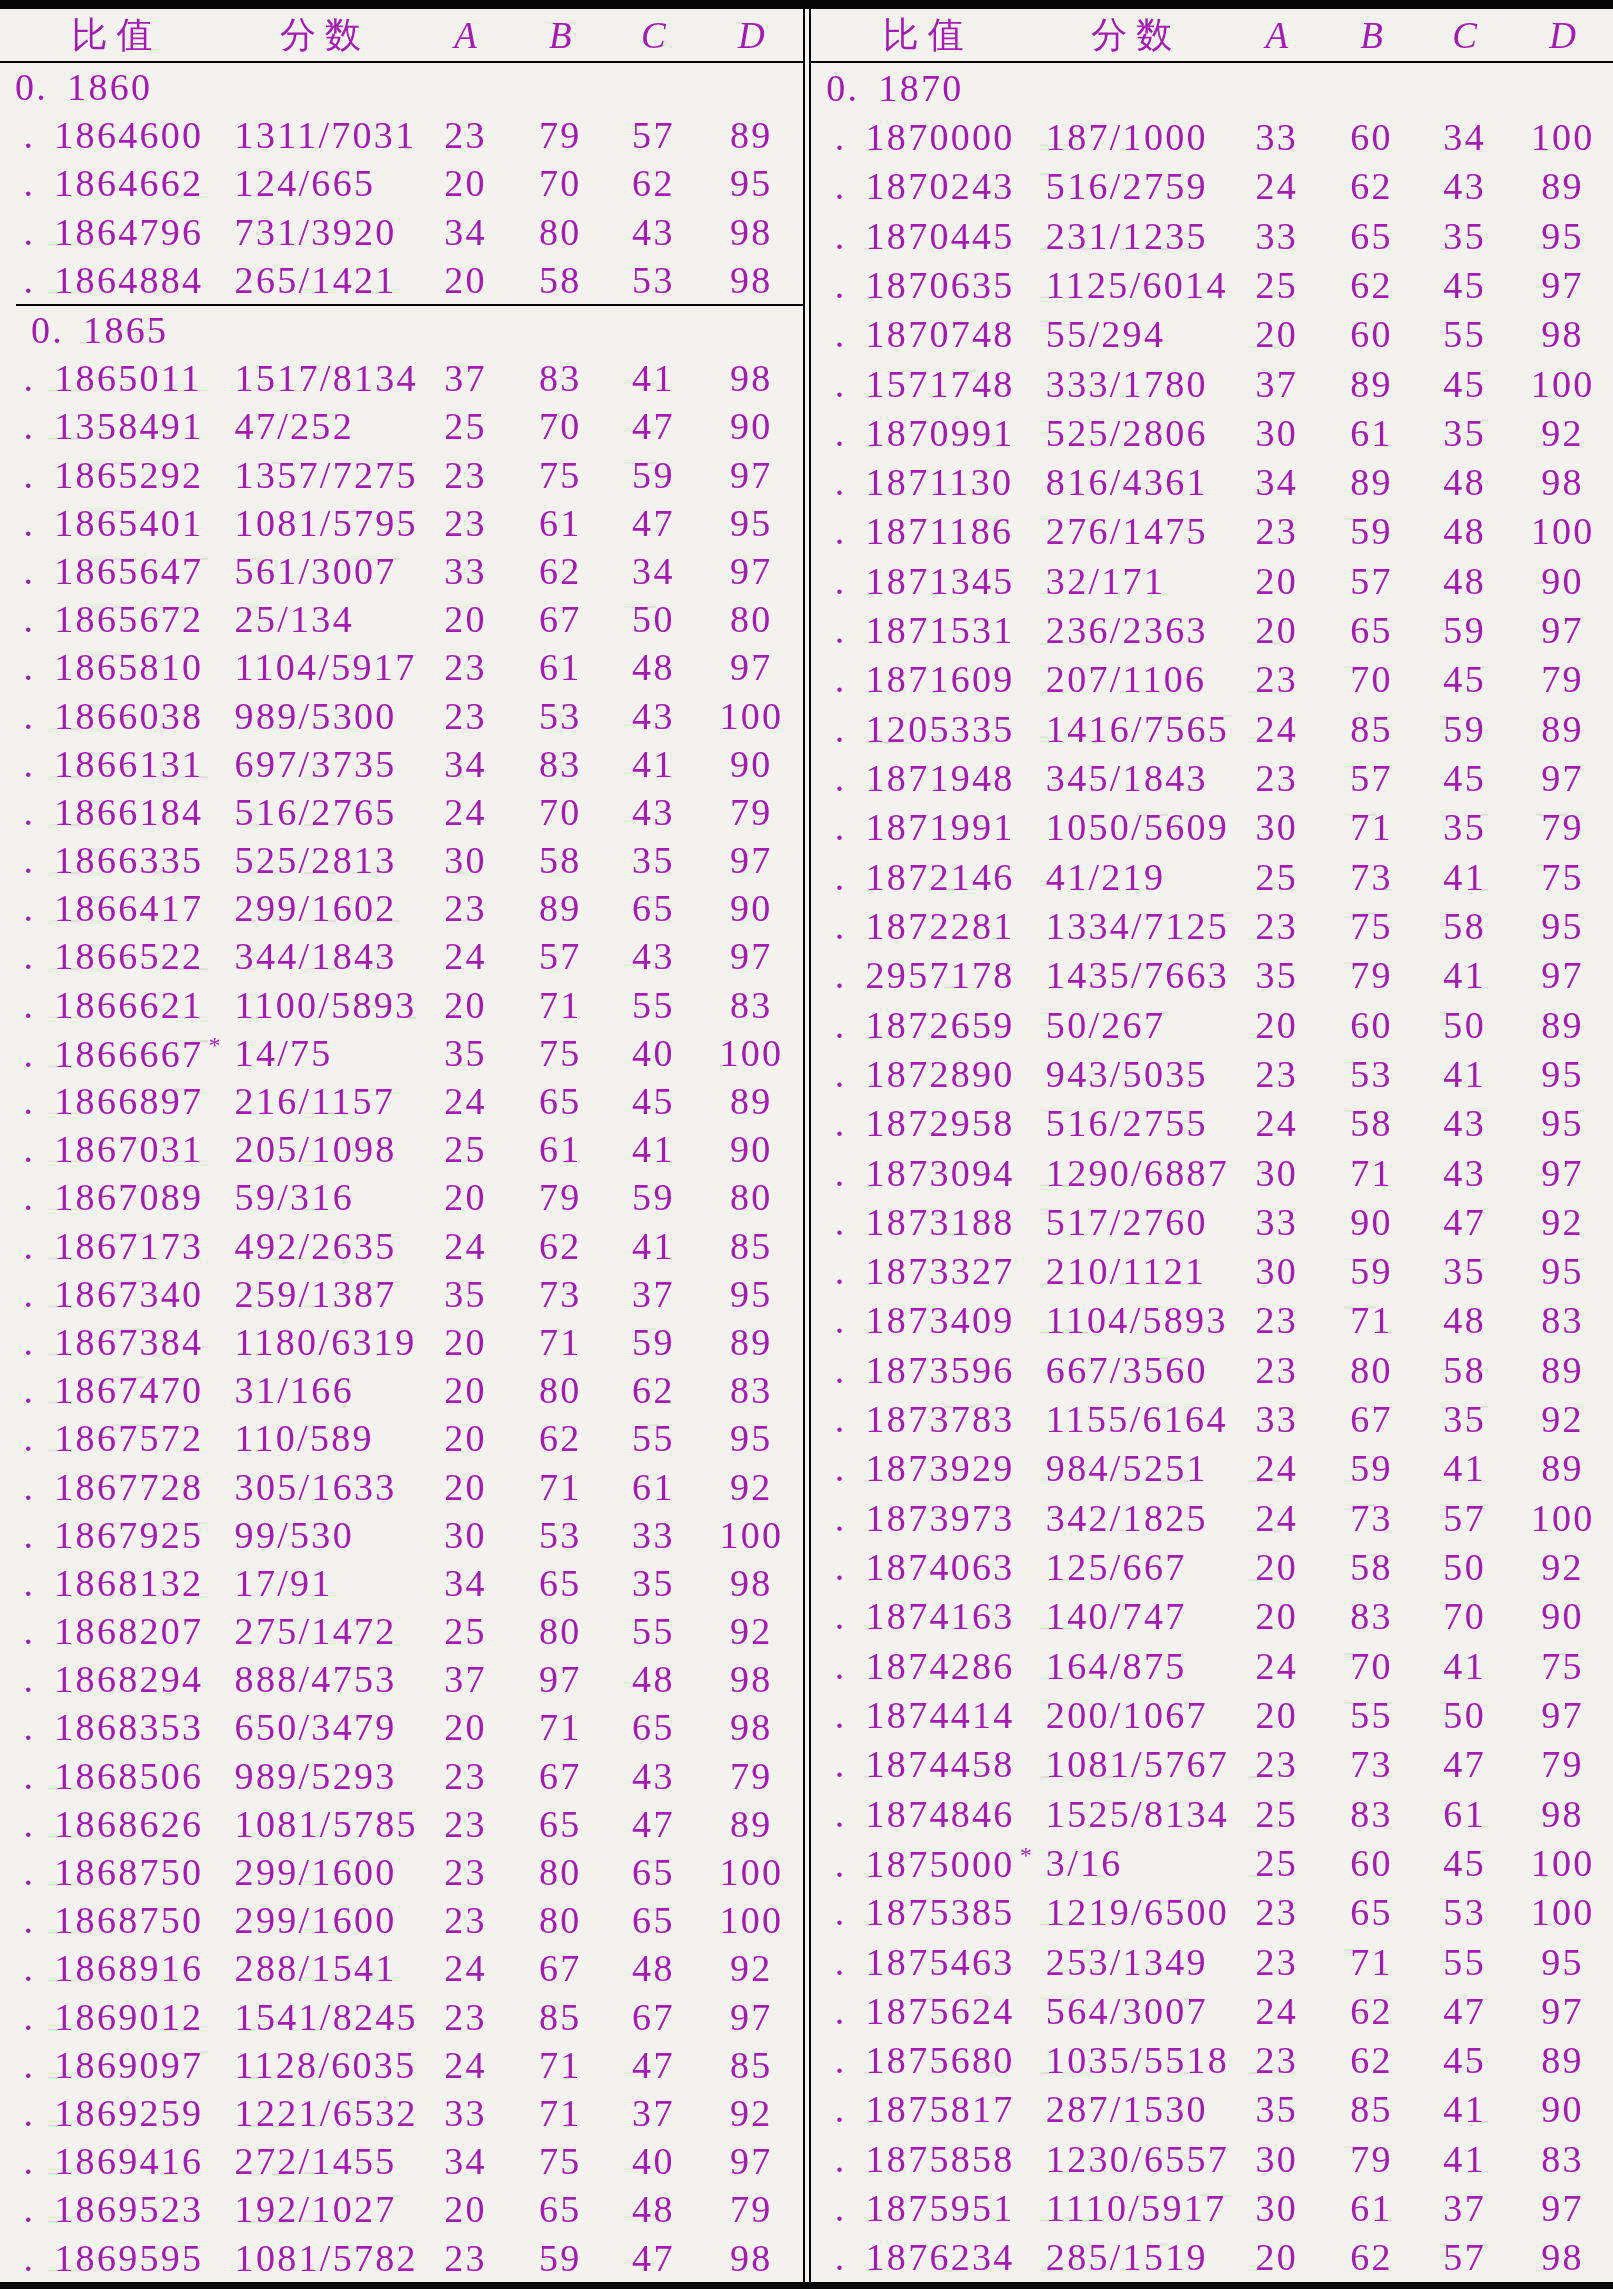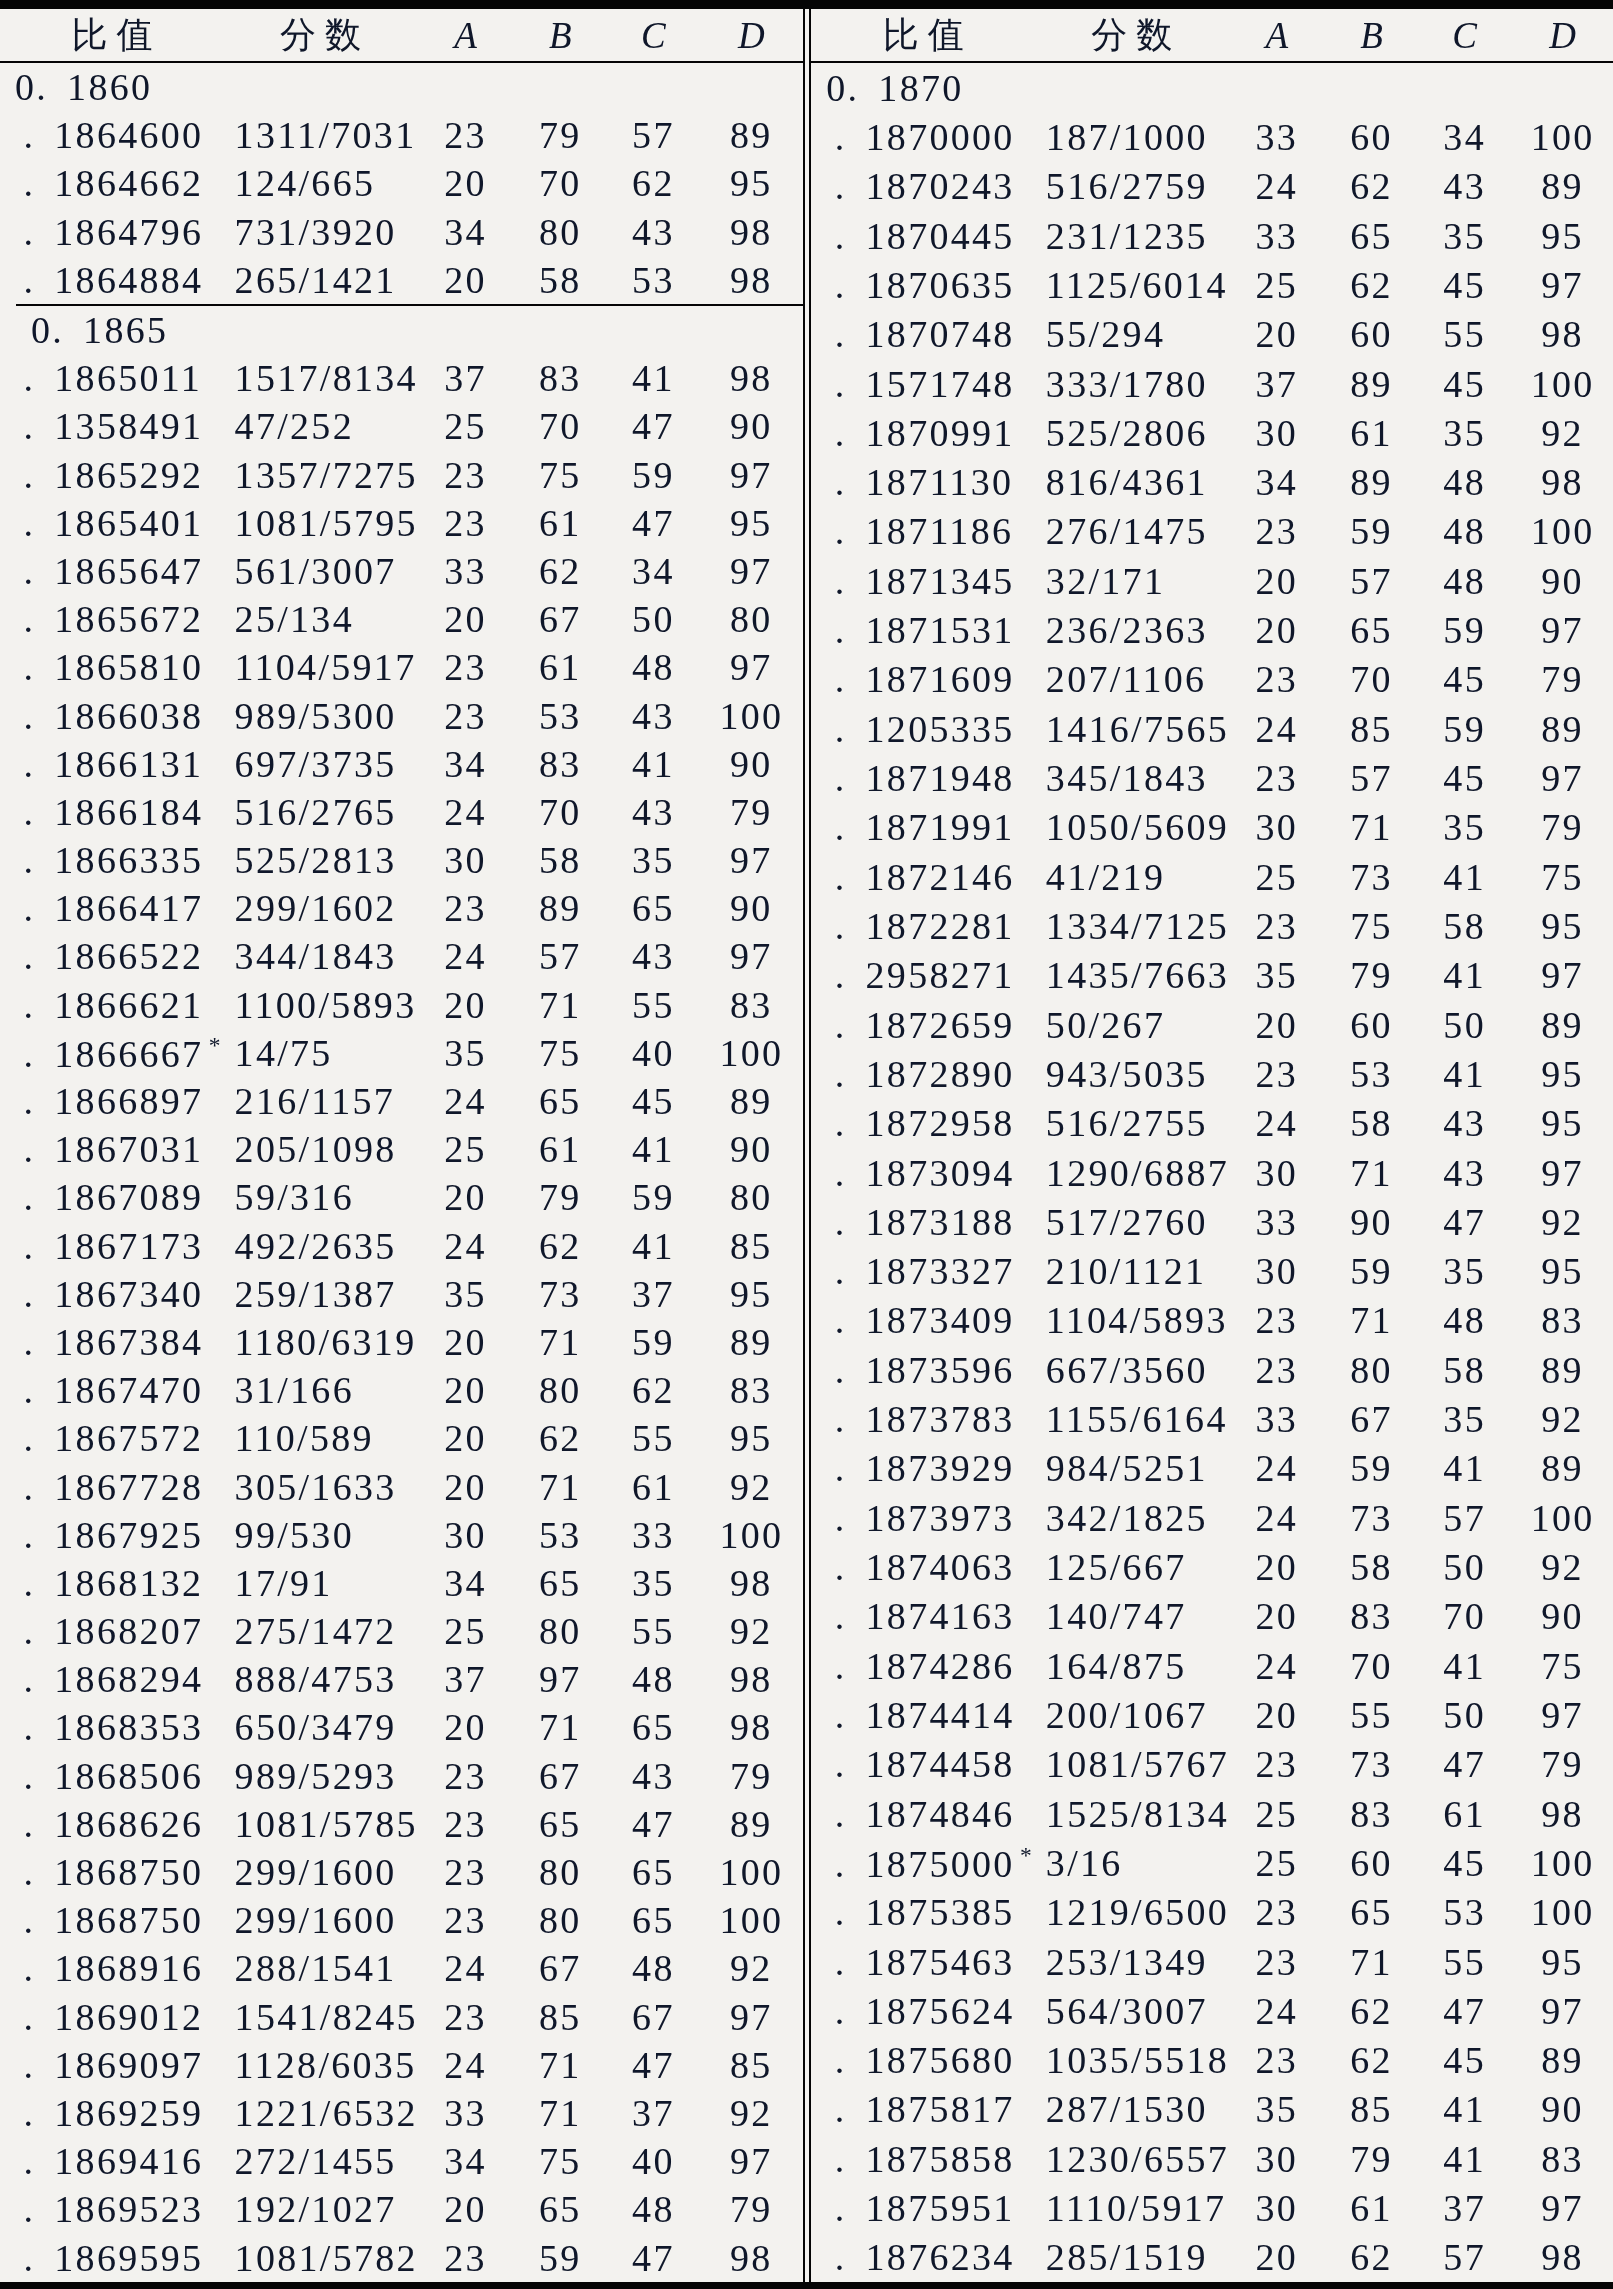--- a/index.html
+++ b/index.html
@@ -1,21 +1,21 @@
 <!DOCTYPE html>
 <html style="font-size:14.5px"><head>
 <meta charset="utf-8">
 <style>
   html,body{margin:0;padding:0;}
   body{background:#888;}
   .page{
     position:relative;
     width:1614px;height:2290px;
     background:#f3f2ef;
-    color:#0f172a;
+    color:#a21caf;
     font-family:"Liberation Serif", "DejaVu Serif", serif;
     overflow:hidden;
     box-sizing:border-box;
   }
   .rule-top{position:absolute;top:0;left:0;right:0;height:9px;background:#050505;}
   .rule-bottom{position:absolute;bottom:0;left:0;right:0;height:8.1px;background:#050505;}
   .content{
     position:absolute;top:9px;bottom:8.1px;left:0;right:0;
     display:flex;
   }
@@ -601,21 +601,21 @@
           </div>
           <div class="row data">
             <span class="cell c1">. 1872281</span>
             <span class="cell c2">1334/7125</span>
             <span class="cell c3">23</span>
             <span class="cell c4">75</span>
             <span class="cell c5">58</span>
             <span class="cell c6">95</span>
           </div>
           <div class="row data">
-            <span class="cell c1">. 2958271</span>
+            <span class="cell c1">. 2957178</span>
             <span class="cell c2">1435/7663</span>
             <span class="cell c3">35</span>
             <span class="cell c4">79</span>
             <span class="cell c5">41</span>
             <span class="cell c6">97</span>
           </div>
           <div class="row data">
             <span class="cell c1">. 1872659</span>
             <span class="cell c2">50/267</span>
             <span class="cell c3">20</span>

